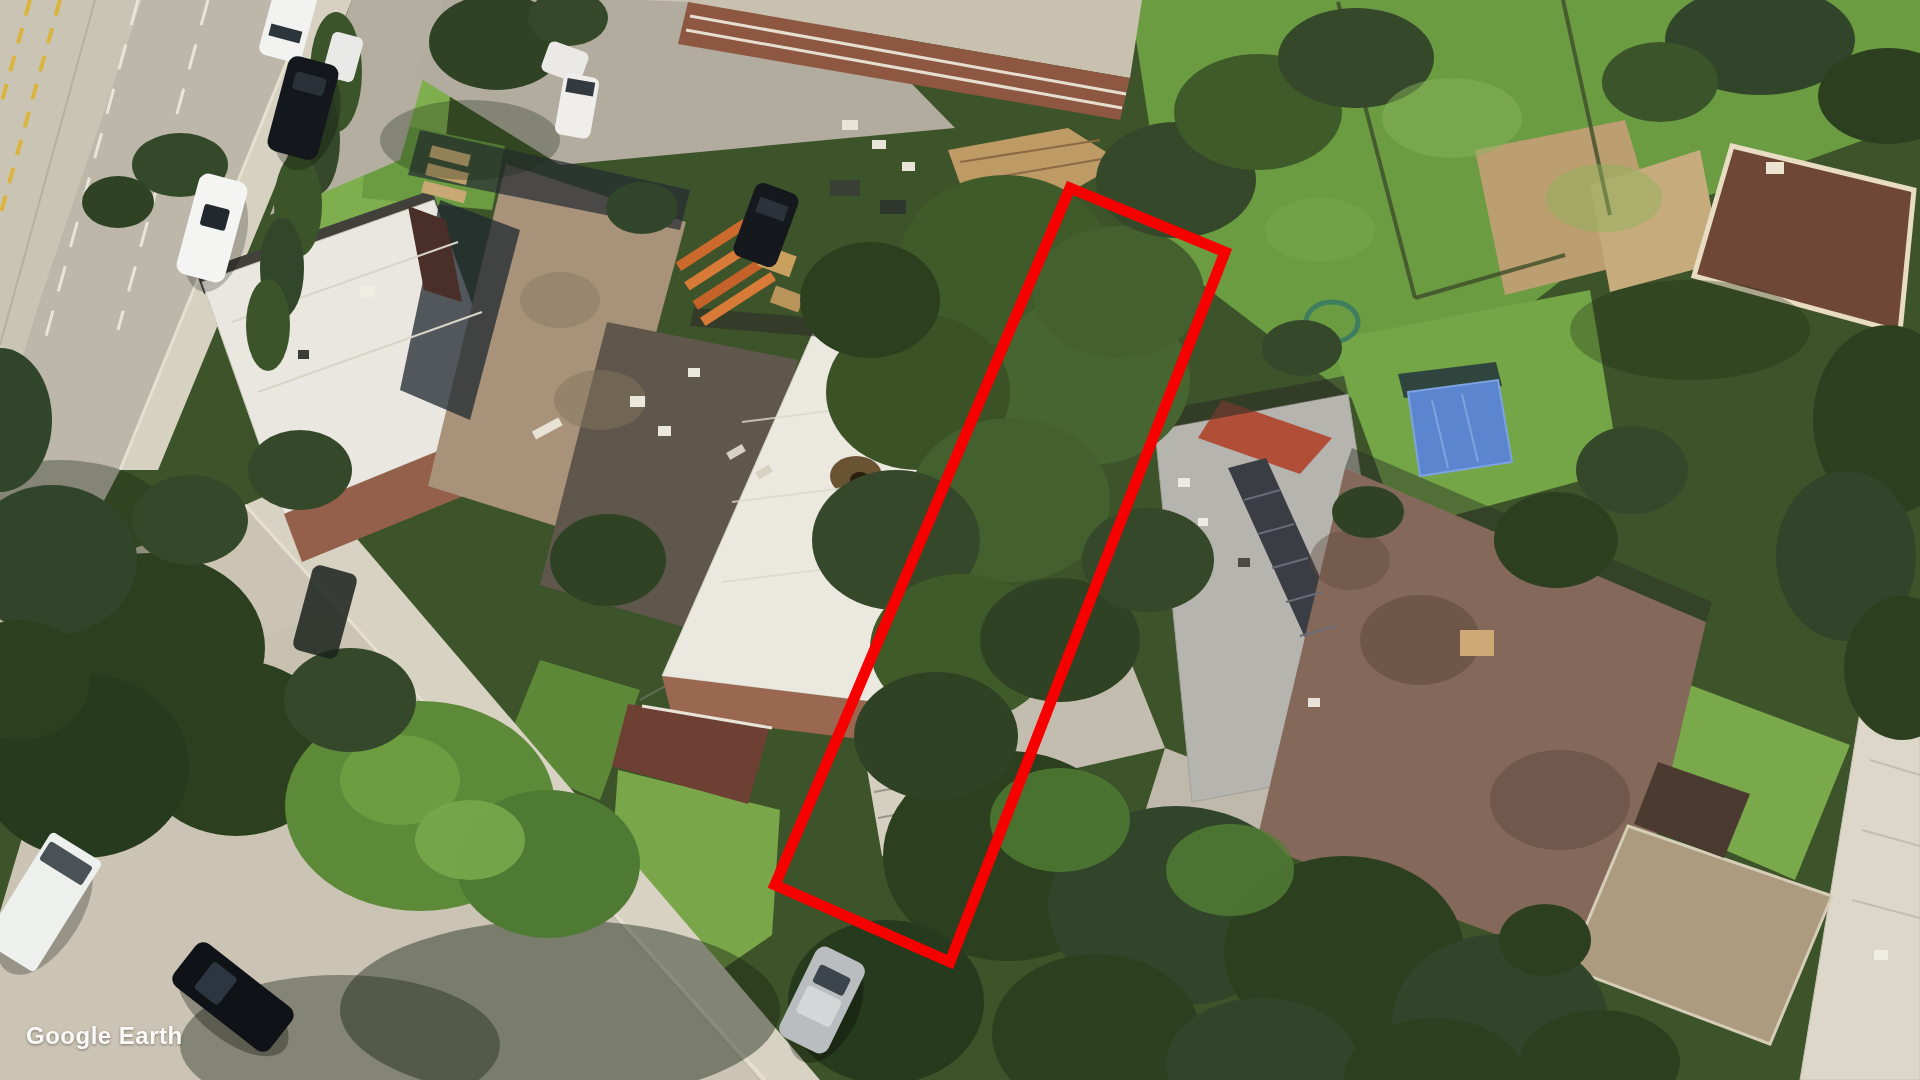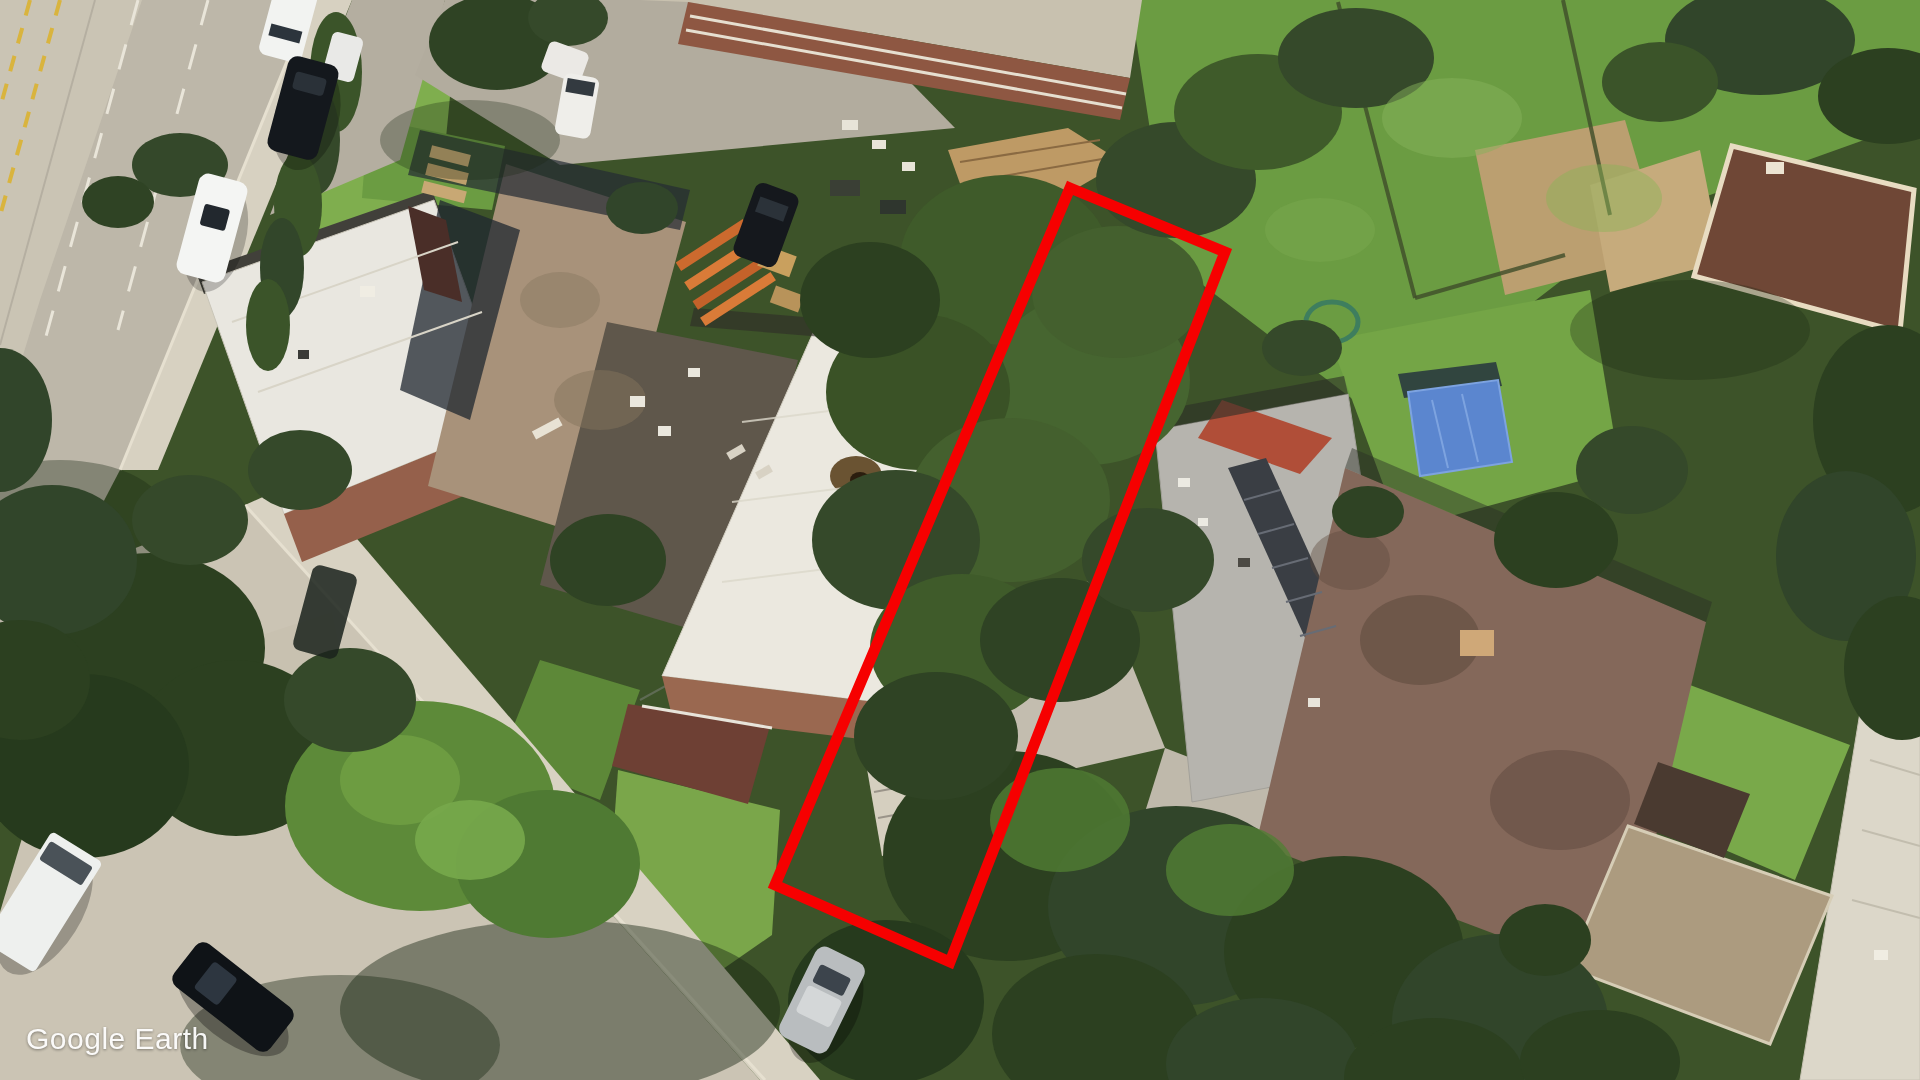--- a/index.html
+++ b/index.html
@@ -1,19 +1,19 @@
 <!DOCTYPE html>
 <html><head>
 <meta charset="utf-8">
 <style>
   html,body{margin:0;padding:0;background:#000;}
   .stage{position:relative;width:1920px;height:1080px;overflow:hidden;background:#3d5329;
          font-family:"Liberation Sans", sans-serif;}
   .stage svg{position:absolute;left:0;top:0;}
-  .watermark{position:absolute;left:26px;top:1022px;font-size:30px;font-weight:400;
+  .watermark{position:absolute;left:26px;top:1022px;font-size:24px;font-weight:700;
              color:#ffffff;opacity:.93;letter-spacing:.5px;
              text-shadow:0 1px 3px rgba(0,0,0,.45);user-select:none;text-align:center;}
 </style>
 </head>
 <body>
 
 <div class="stage">
   <svg width="1920" height="1080" viewBox="0 0 1920 1080" xmlns="http://www.w3.org/2000/svg">
     <g>
         <rect x="0" y="0" width="1920" height="1080" fill="#3d5329"></rect>

